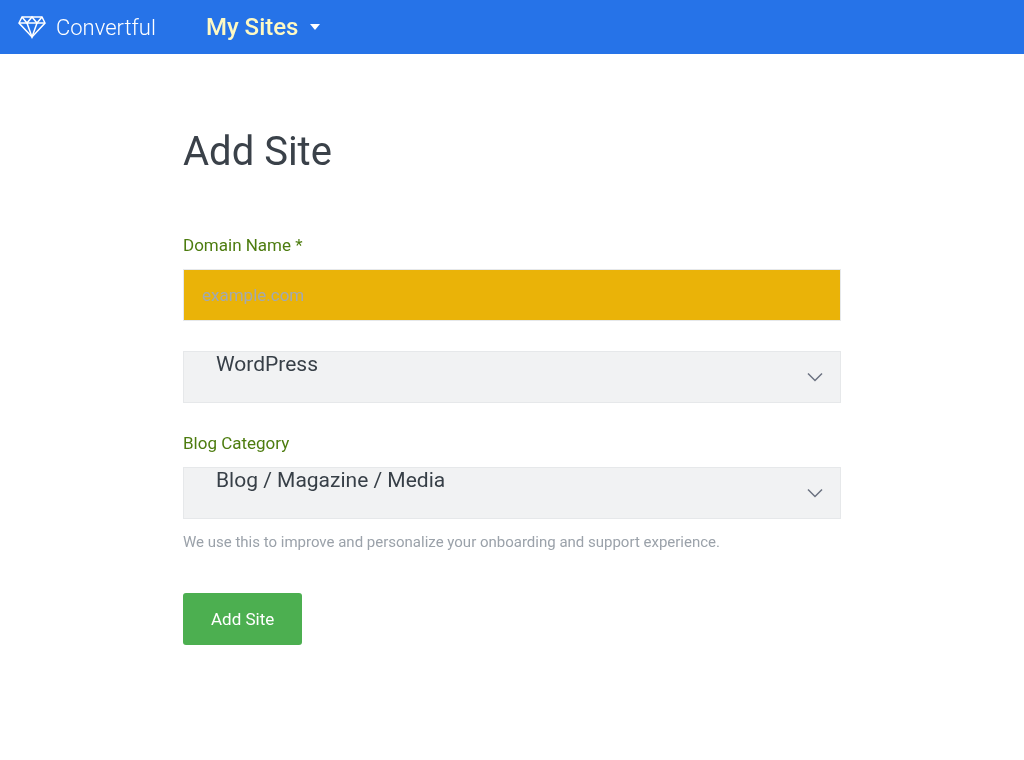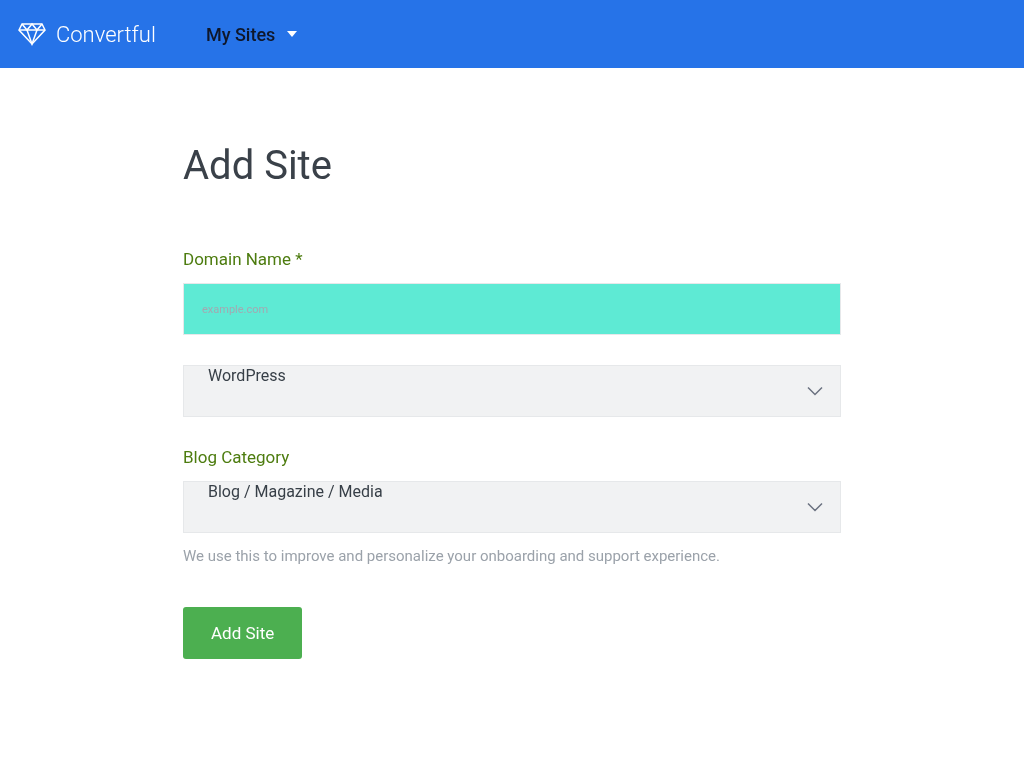--- a/index.html
+++ b/index.html
@@ -7,41 +7,41 @@
       padding: 0;
       box-sizing: border-box;
     }
     body {
       font-family: -apple-system, BlinkMacSystemFont, "Segoe UI", Roboto, "Helvetica Neue", Arial, sans-serif;
       background: #ffffff;
       color: #373f47;
     }
     .header {
       background: #2673e8;
-      height: 68px;
+      height: 54px;
       display: flex;
       align-items: center;
       padding: 0 18px;
     }
     .logo {
       display: flex;
       align-items: center;
       color: #ffffff;
       font-size: 22px;
       font-weight: 300;
       margin-right: 50px;
     }
     .logo-icon {
       margin-right: 10px;
       display: flex;
       align-items: center;
     }
     .nav-item {
-      color: #0f172a;
-      font-size: 18px;
+      color: #fef9c3;
+      font-size: 24px;
       font-weight: 500;
       display: flex;
       align-items: center;
       cursor: pointer;
     }
     .caret-icon {
       margin-left: 12px;
       display: inline-flex;
     }
     .container {
@@ -60,42 +60,42 @@
     }
     .form-label {
       display: block;
       font-size: 17px;
       color: #4d7c0f;
       margin-bottom: 14px;
     }
     .form-input {
       width: 100%;
       height: 52px;
-      background: #5eead4;
+      background: #eab308;
       border: 1px solid #e6e8ea;
       padding: 0 18px;
-      font-size: 11px;
+      font-size: 17px;
       color: #373f47;
       outline: none;
       font-family: inherit;
     }
     .form-input::placeholder {
       color: #a2a9b1;
     }
     .select-wrapper {
       position: relative;
       width: 100%;
     }
     .form-select {
       width: 100%;
       height: 52px;
       background: #f1f2f3;
       border: 1px solid #e6e8ea;
-      padding: 0 24px;
-      font-size: 16px;
+      padding: 0 32px;
+      font-size: 21px;
       color: #373f47;
       outline: none;
       appearance: none;
       -webkit-appearance: none;
       -moz-appearance: none;
       cursor: pointer;
       font-family: inherit;
     }
     .select-chevron {
       position: absolute;

